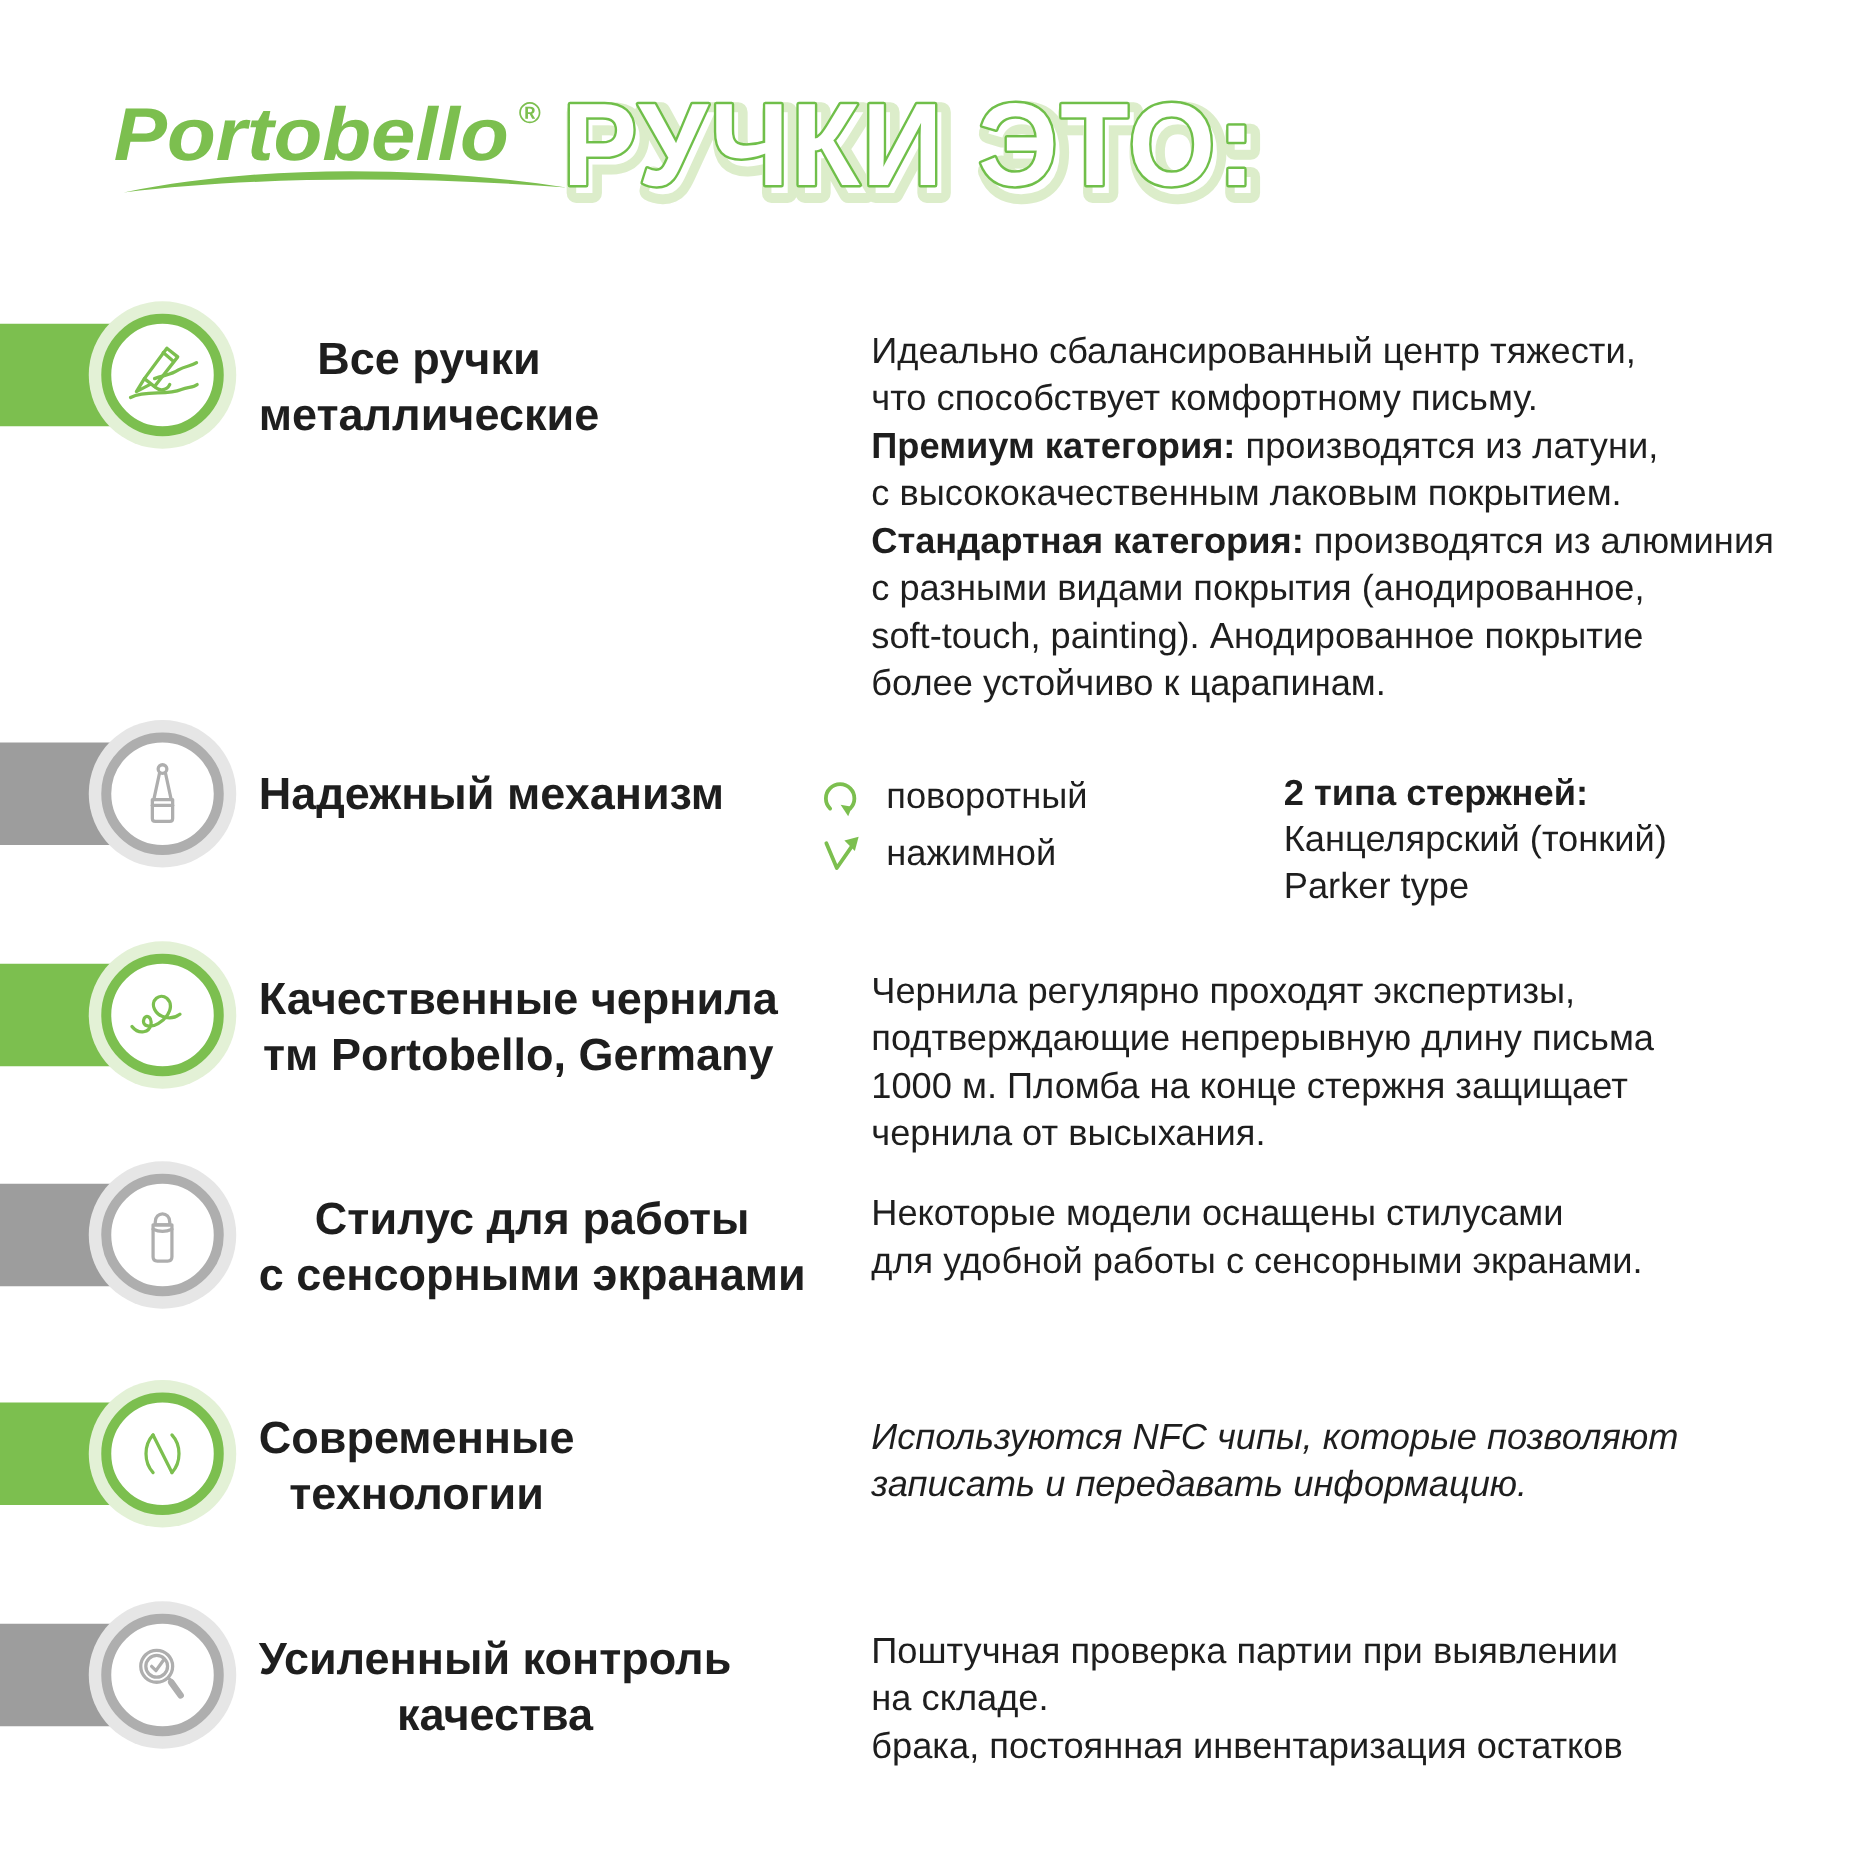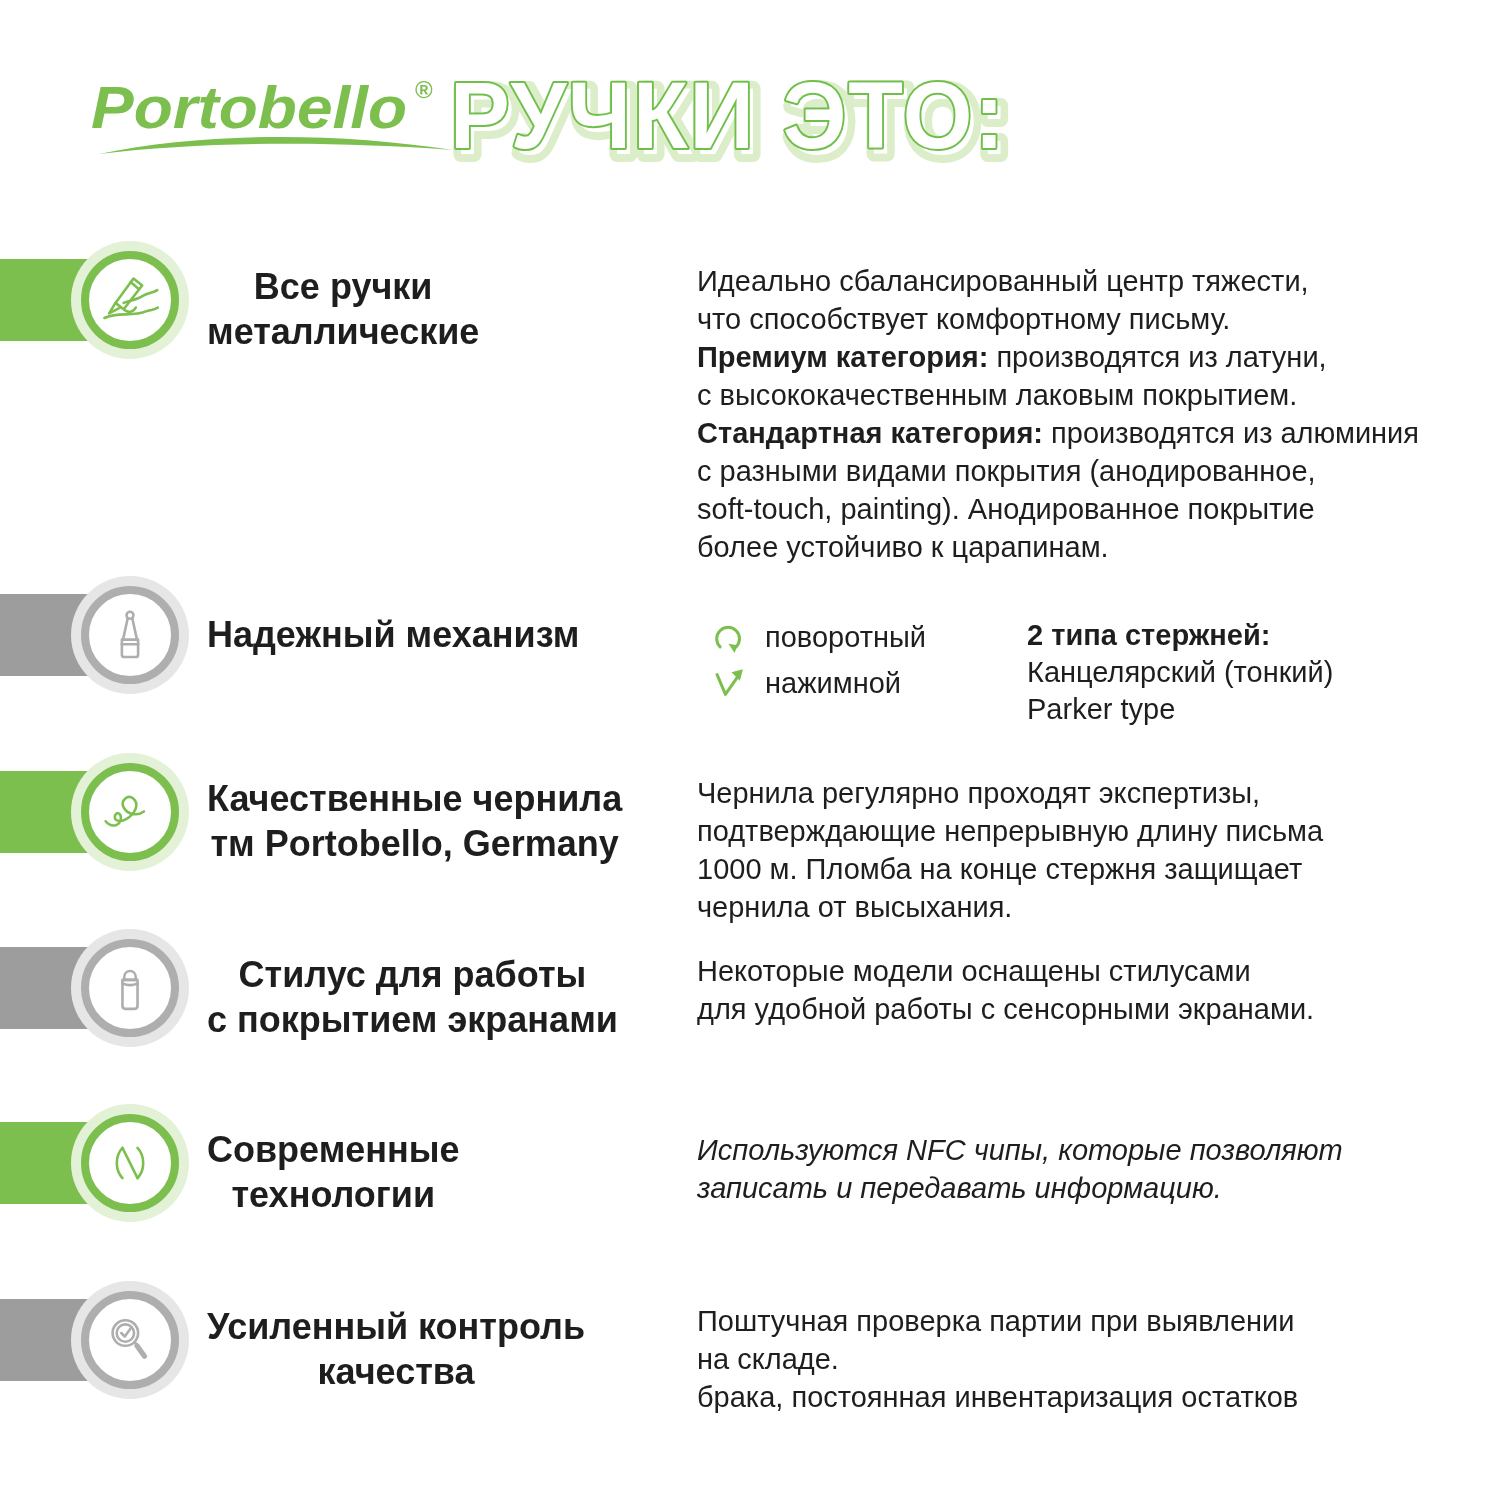--- a/index.html
+++ b/index.html
@@ -18,21 +18,21 @@
         background:#fff;box-sizing:border-box;border:8px solid;display:flex;align-items:center;justify-content:center;}
   .green-ring{border-color:var(--green);color:var(--green);}
   .gray-ring{border-color:var(--gray_mid);color:var(--gray_mid);}
   .icon{width:58px;height:58px;display:block;}
   .heading{position:absolute;left:207px;top:-36px;font-size:36px;font-weight:bold;line-height:45px;color:var(--ink);text-align:center;}
   .heading.single{top:-23px;}
   .body{position:absolute;left:697px;top:-38px;font-size:29px;line-height:38px;color:var(--ink);}
   .body.b4{top:-36px;} .body.b5{top:-32px;font-style:italic;}
   .ln b{font-weight:bold;}
   
-  .mech{position:absolute;left:711px;top:-21px;}
+  .mech{position:absolute;left:655px;top:-21px;}
   .opt{display:flex;align-items:center;height:46px;font-size:29px;}
   .opt .oicn{width:38px;height:38px;margin-right:16px;color:var(--green);flex:none;}
   .refills{position:absolute;left:1027px;top:-18px;font-size:29px;line-height:37px;}
   .refills .t{font-weight:bold;}
 </style>
 </head>
 <body>
 
 <div class="page">
 
@@ -143,21 +143,21 @@
     <div class="halo gray-halo"></div>
     <div class="ring gray-ring">
       <svg class="icon" viewBox="0 0 100 100" fill="none" stroke="currentColor" stroke-width="4.5" stroke-linecap="round" stroke-linejoin="round">
         <path d="M40,32 C40,17 60,17 60,32 L60,36 L40,36 Z"></path>
         <path d="M37,36 H63 V80 Q63,86 57,86 H43 Q37,86 37,80 Z"></path>
         <path d="M37,42 Q50,48 63,42"></path>
       </svg>
     </div>
     <div class="heading">
       <div>Стилус для работы</div>
-      <div>с покрытием экранами</div>
+      <div>с сенсорными экранами</div>
     </div>
     <div class="body b4">
       <div class="ln"><b></b><span>Некоторые модели оснащены стилусами</span></div>
       <div class="ln"><b></b><span>для удобной работы с сенсорными экранами.</span></div>
     </div>
   </div>
 
   <div class="row" style="top:1163px">
     <div class="bar green-bg"></div>
     <div class="halo green-halo"></div>

